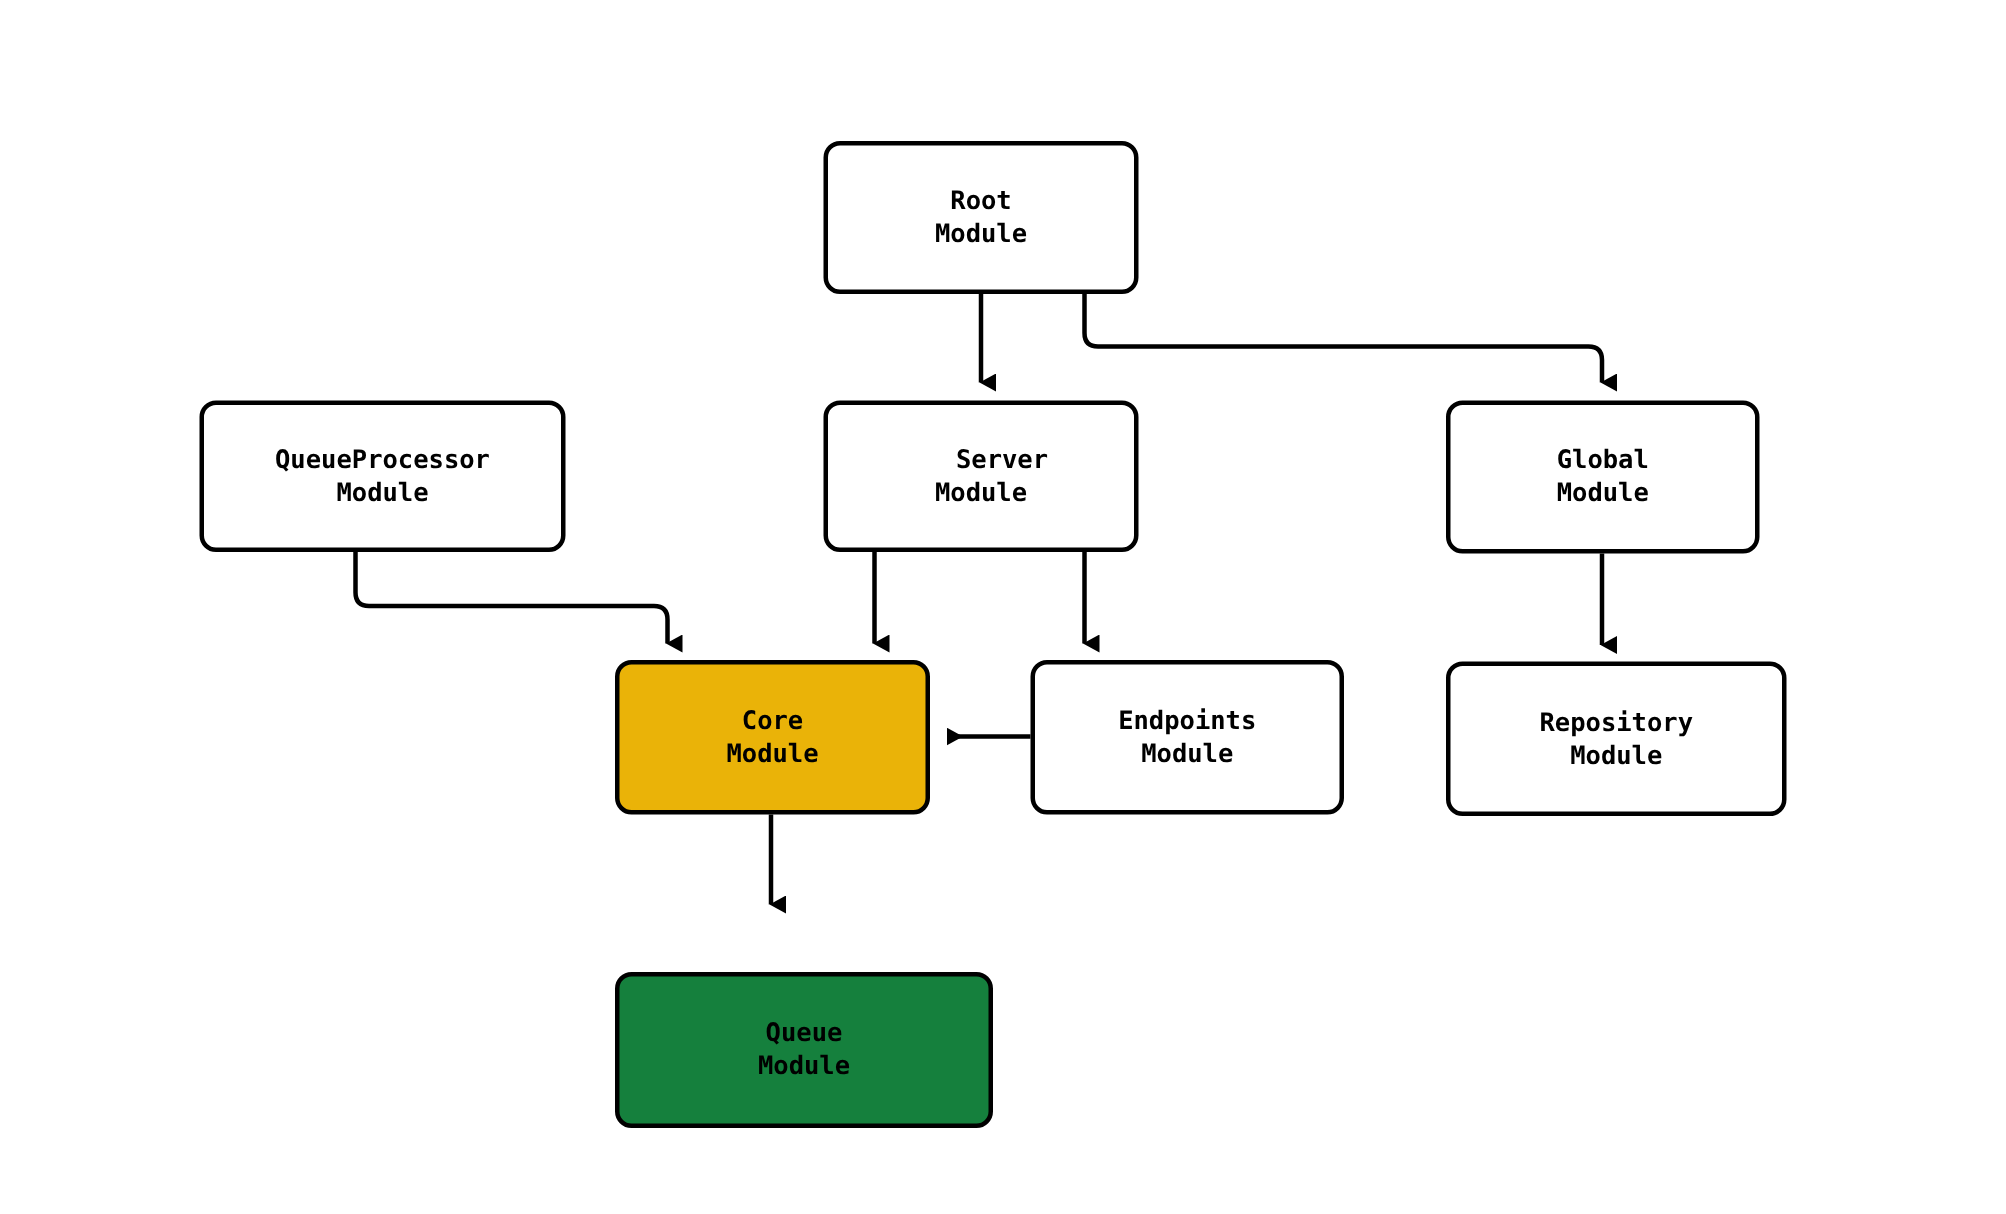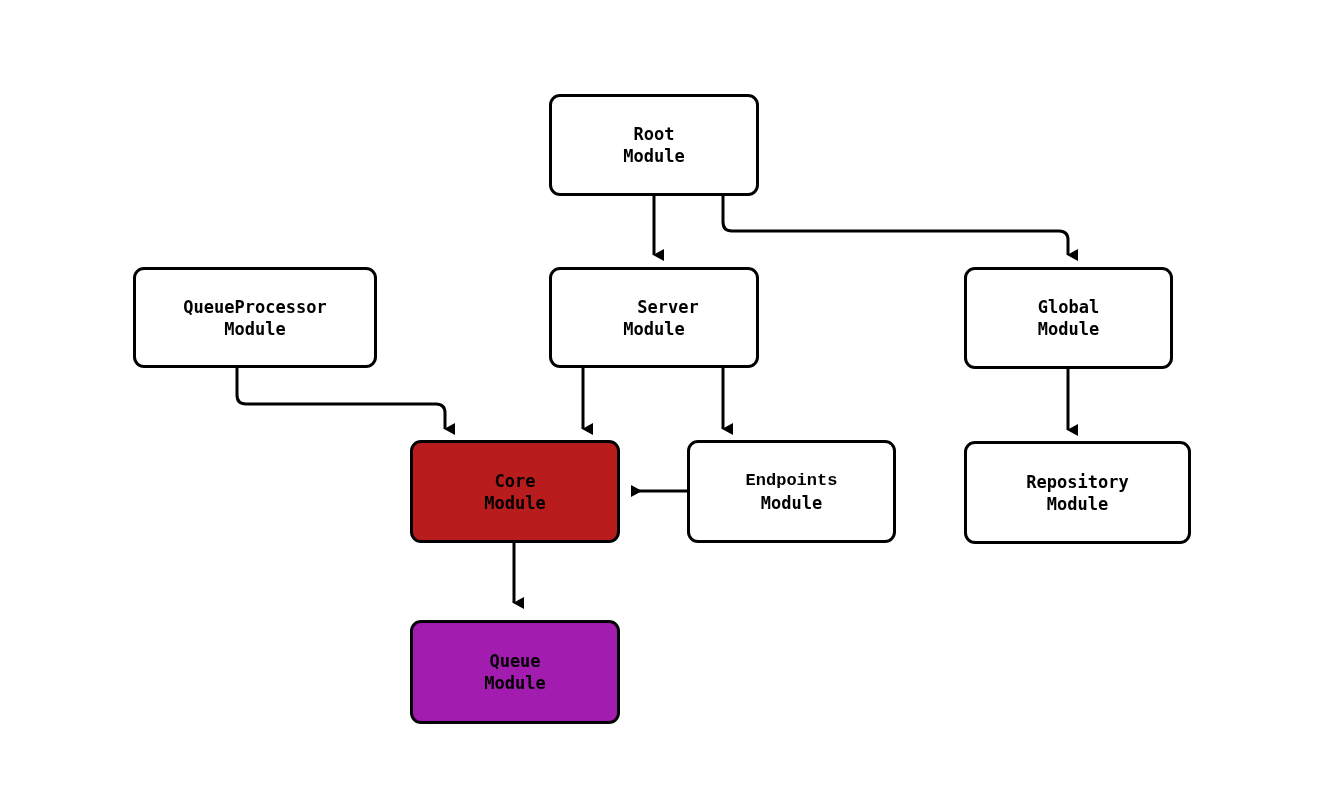--- a/index.html
+++ b/index.html
@@ -96,33 +96,33 @@
   <div class="node" style="left: 549px; top: 267px; width: 210px; height: 101px; background: rgb(255, 255, 255); border-color: rgb(0, 0, 0); border-width: 3px; border-radius: 11px;">
     <span class="node-line" style="color: rgb(0, 0, 0); margin-left: 28px;">Server</span>
     <span class="node-line" style="color: rgb(0, 0, 0);">Module</span>
   </div>
 
   <div class="node" style="left: 964px; top: 267px; width: 209px; height: 102px; background: rgb(255, 255, 255); border-color: rgb(0, 0, 0); border-width: 3px; border-radius: 11px;">
     <span class="node-line" style="color: rgb(0, 0, 0);">Global</span>
     <span class="node-line" style="color: rgb(0, 0, 0);">Module</span>
   </div>
 
-  <div class="node" style="left: 410px; top: 440px; width: 210px; height: 103px; background: #b91c1c; border-color: rgb(0, 0, 0); border-width: 3px; border-radius: 11px;">
+  <div class="node" style="left: 410px; top: 440px; width: 210px; height: 103px; background: #eab308; border-color: rgb(0, 0, 0); border-width: 3px; border-radius: 11px;">
     <span class="node-line" style="color: rgb(0, 0, 0);">Core</span>
     <span class="node-line" style="color: rgb(0, 0, 0);">Module</span>
   </div>
 
   <div class="node" style="left: 687px; top: 440px; width: 209px; height: 103px; background: rgb(255, 255, 255); border-color: rgb(0, 0, 0); border-width: 3px; border-radius: 11px;">
-    <span class="node-line" style="color: rgb(0, 0, 0); font-family: Liberation Mono, monospace;">Endpoints</span>
+    <span class="node-line" style="color: rgb(0, 0, 0);">Endpoints</span>
     <span class="node-line" style="color: rgb(0, 0, 0);">Module</span>
   </div>
 
   <div class="node" style="left: 964px; top: 441px; width: 227px; height: 103px; background: rgb(255, 255, 255); border-color: rgb(0, 0, 0); border-width: 3px; border-radius: 11px;">
     <span class="node-line" style="color: rgb(0, 0, 0);">Repository</span>
     <span class="node-line" style="color: rgb(0, 0, 0);">Module</span>
   </div>
 
-  <div class="node" style="left: 410px; top: 620px; width: 210px; height: 104px; background: #a21caf; border-color: rgb(0, 0, 0); border-width: 3px; border-radius: 11px;">
+  <div class="node" style="left: 410px; top: 648px; width: 252px; height: 104px; background: #15803d; border-color: rgb(0, 0, 0); border-width: 3px; border-radius: 11px;">
     <span class="node-line" style="color: rgb(0, 0, 0);">Queue</span>
     <span class="node-line" style="color: rgb(0, 0, 0);">Module</span>
   </div>
 
 </div>
 
 </body></html>

